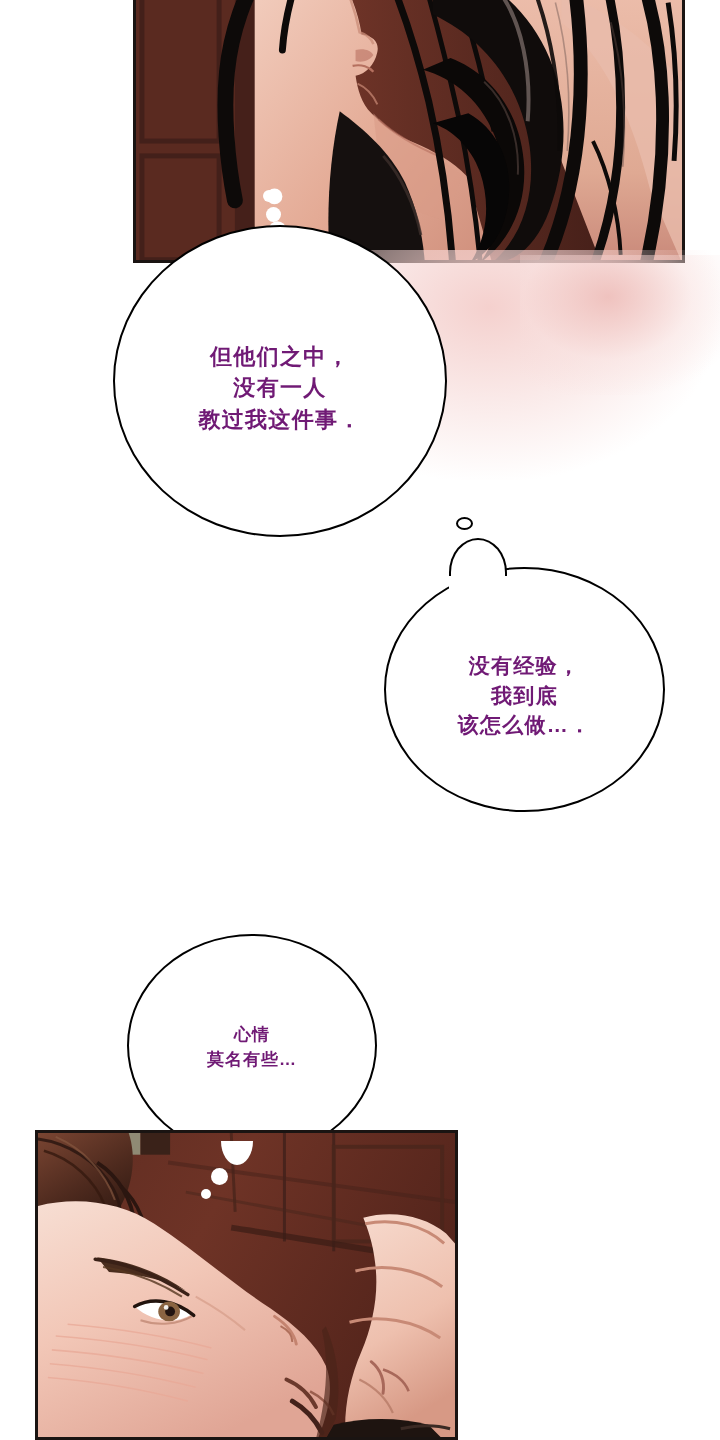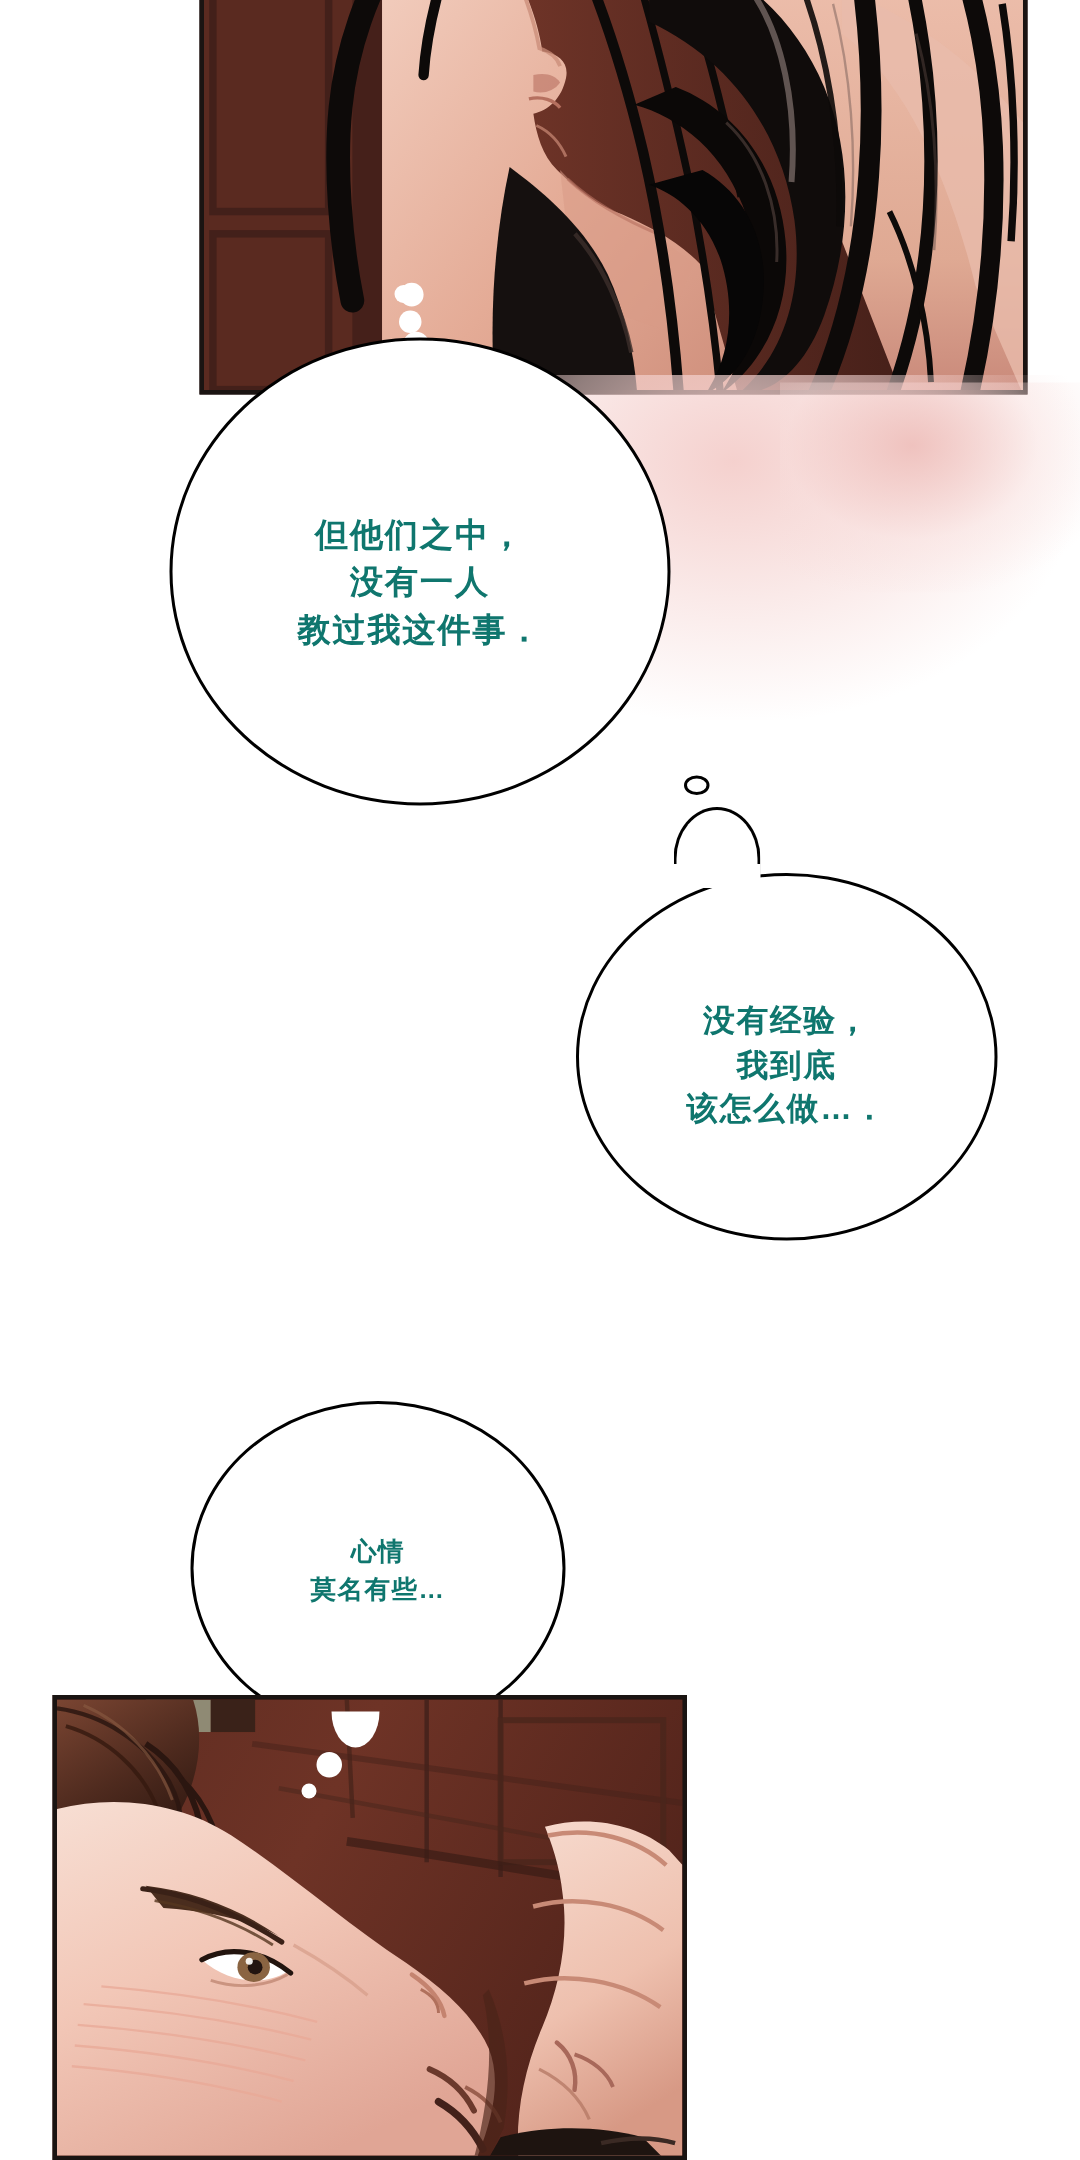--- a/index.html
+++ b/index.html
@@ -59,31 +59,31 @@
     background: #ffffff;
     border: 2.5px solid #000000;
     border-radius: 50%;
     box-sizing: border-box;
     display: flex;
     align-items: center;
     justify-content: center;
   }
   .bubble-text {
     text-align: center;
-    color: #0f766e;
+    color: #701a75;
     font-weight: 700;
     letter-spacing: 0.06em;
     line-height: 1.42;
     white-space: pre-line;
     user-select: none;
   }
   .b1 { left: 113px; top: 225px;  width: 334px; height: 312px; }
   .b1 .bubble-text { font-size: 22px; margin-top: 14px; }
 
-  .b2 { left: 384px; top: 582px;  width: 281px; height: 245px; }
+  .b2 { left: 384px; top: 567px;  width: 281px; height: 245px; }
   .b2 .bubble-text { font-size: 21px; margin-top: 12px; }
 
   .b3 { left: 127px; top: 934px;  width: 250px; height: 223px; }
   .b3 .bubble-text { font-size: 17px; margin-top: 4px; }
 
   
   .b2-bump {
     position: absolute;
     left: 449px; top: 538px;
     width: 58px; height: 46px;

